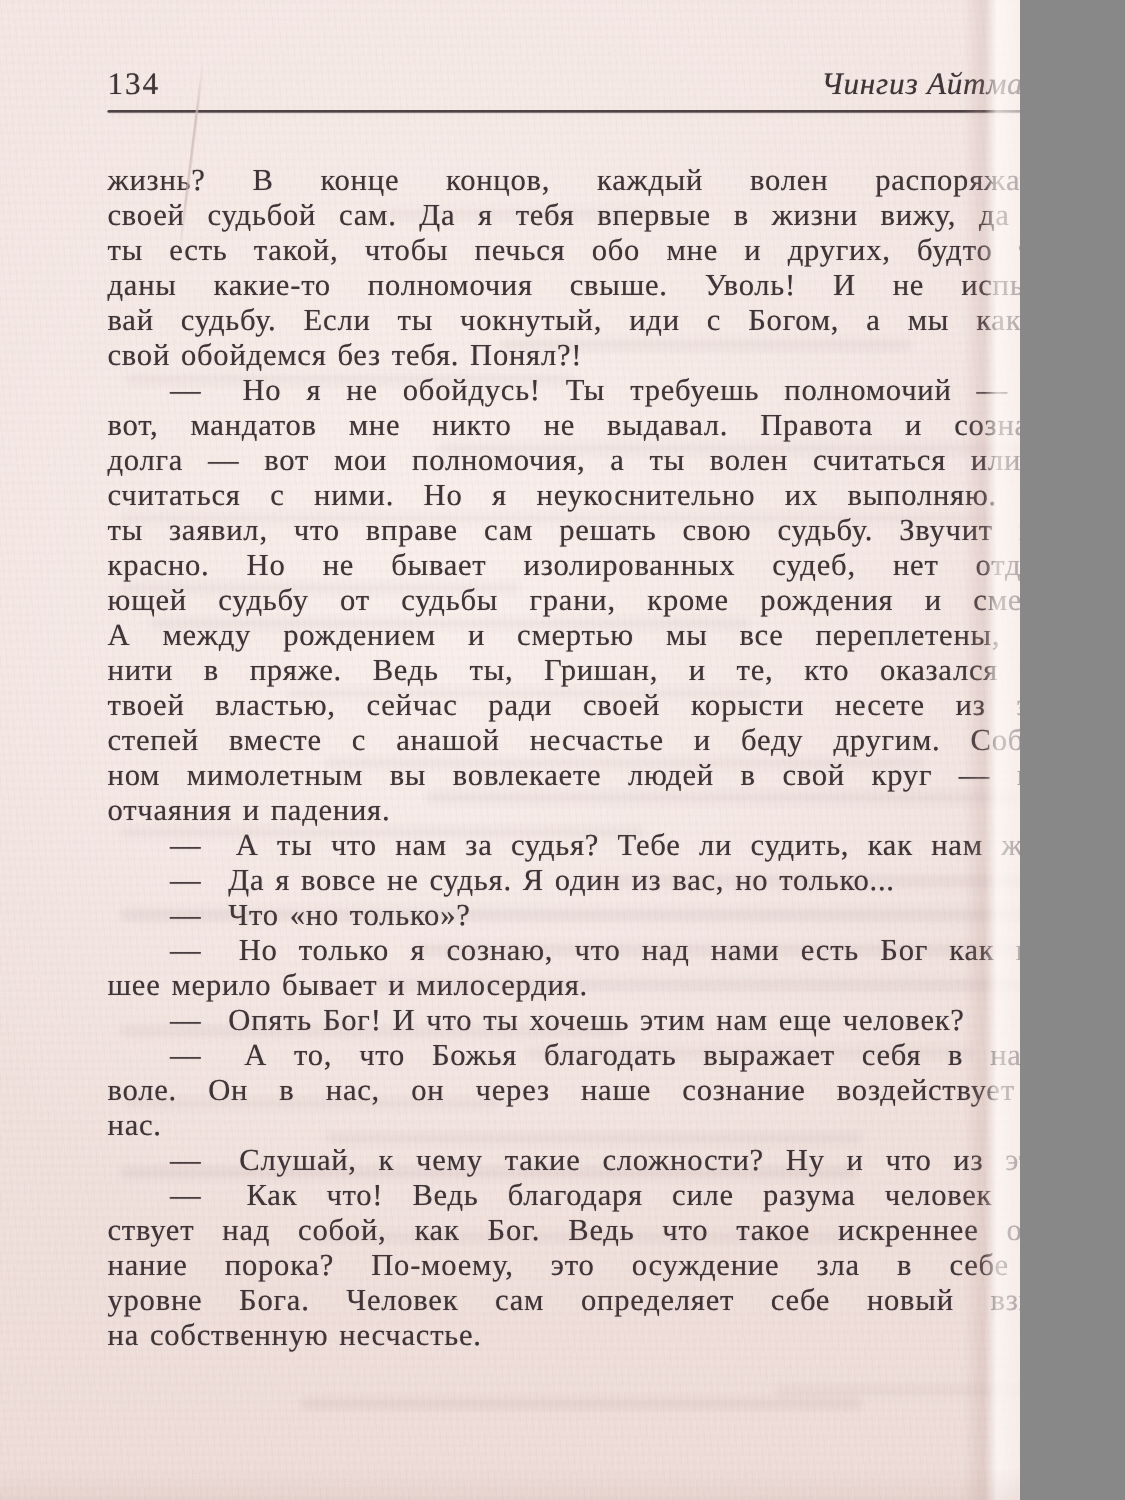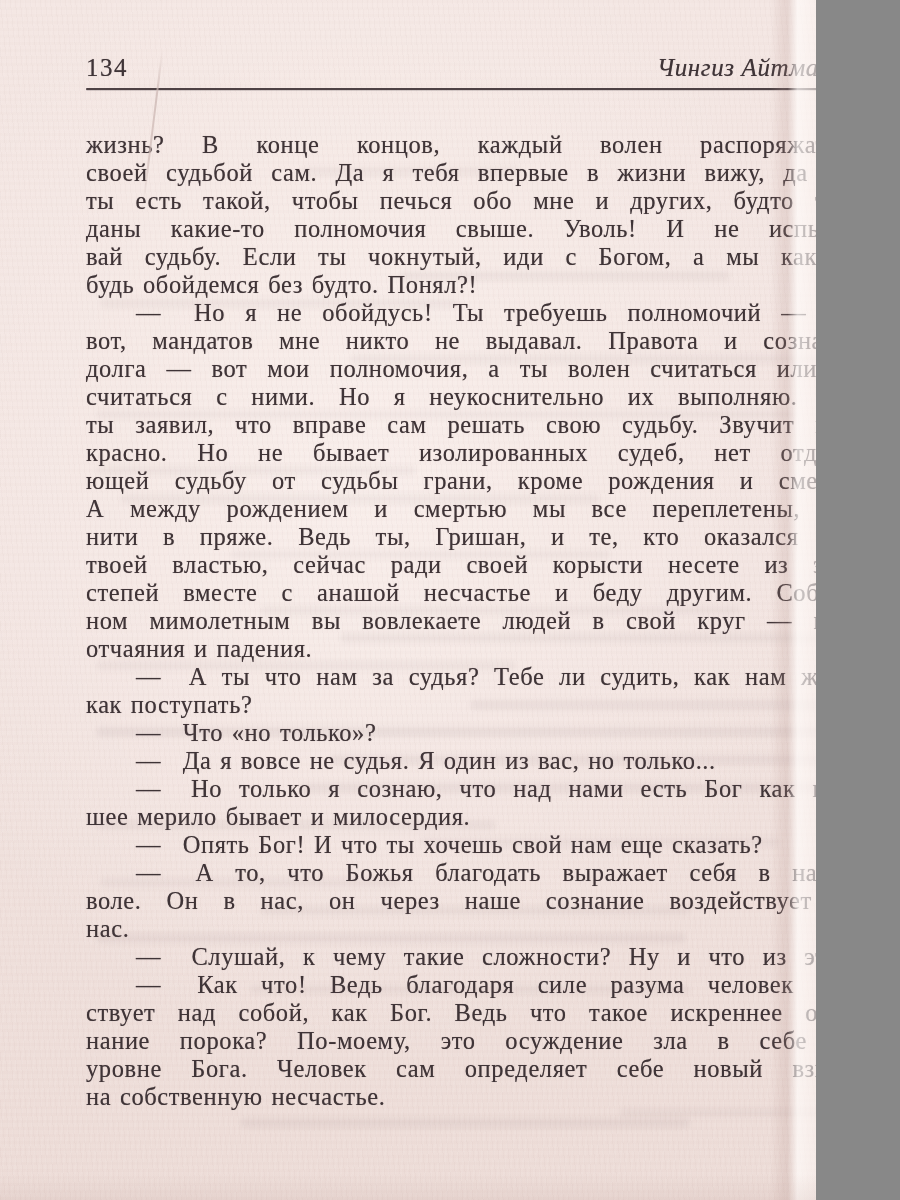--- a/index.html
+++ b/index.html
@@ -97,53 +97,52 @@
 
   <div class="rule"></div>
 
   <div class="text-body">
       <div>
         <div class="line just">жизнь? В конце концов, каждый волен распоряжаться</div>
         <div class="line just">своей судьбой сам. Да я тебя впервые в жизни вижу, да кто</div>
         <div class="line just">ты есть такой, чтобы печься обо мне и других, будто тебе</div>
         <div class="line just">даны какие-то полномочия свыше. Уволь! И не испыты-</div>
         <div class="line just">вай судьбу. Если ты чокнутый, иди с Богом, а мы как-ни-</div>
-        <div class="line">будь обойдемся без будто. Понял?!</div>
+        <div class="line">свой обойдемся без тебя. Понял?!</div>
       </div>
       <div>
         <div class="line just indent">—  Но я не обойдусь! Ты требуешь полномочий — так</div>
         <div class="line just">вот, мандатов мне никто не выдавал. Правота и сознание</div>
         <div class="line just">долга — вот мои полномочия, а ты волен считаться или не</div>
         <div class="line just">считаться с ними. Но я неукоснительно их выполняю. Вот</div>
         <div class="line just">ты заявил, что вправе сам решать свою судьбу. Звучит пре-</div>
         <div class="line just">красно. Но не бывает изолированных судеб, нет отделя-</div>
         <div class="line just">ющей судьбу от судьбы грани, кроме рождения и смерти.</div>
         <div class="line just">А между рождением и смертью мы все переплетены, как</div>
         <div class="line just">нити в пряже. Ведь ты, Гришан, и те, кто оказался под</div>
         <div class="line just">твоей властью, сейчас ради своей корысти несете из этих</div>
         <div class="line just">степей вместе с анашой несчастье и беду другим. Соблаз-</div>
         <div class="line just">ном мимолетным вы вовлекаете людей в свой круг — круг</div>
         <div class="line">отчаяния и падения.</div>
       </div>
       <div>
         <div class="line just indent">—  А ты что нам за судья? Тебе ли судить, как нам жить,</div>
-        <div class="line">как поступать?</div>
+      </div>
+      <div>
+        <div class="line indent">—  Да я вовсе не судья. Я один из вас, но только...</div>
       </div>
       <div>
         <div class="line indent">—  Что «но только»?</div>
-      </div>
-      <div>
-        <div class="line indent">—  Да я вовсе не судья. Я один из вас, но только...</div>
       </div>
       <div>
         <div class="line just indent">—  Но только я сознаю, что над нами есть Бог как выс-</div>
         <div class="line">шее мерило бывает и милосердия.</div>
       </div>
       <div>
-        <div class="line indent">—  Опять Бог! И что ты хочешь свой нам еще сказать?</div>
+        <div class="line indent">—  Опять Бог! И что ты хочешь этим нам еще человек?</div>
       </div>
       <div>
         <div class="line just indent">—  А то, что Божья благодать выражает себя в нашей</div>
         <div class="line just">воле. Он в нас, он через наше сознание воздействует на</div>
         <div class="line">нас.</div>
       </div>
       <div>
         <div class="line just indent">—  Слушай, к чему такие сложности? Ну и что из этого</div>
       </div>
       <div>

